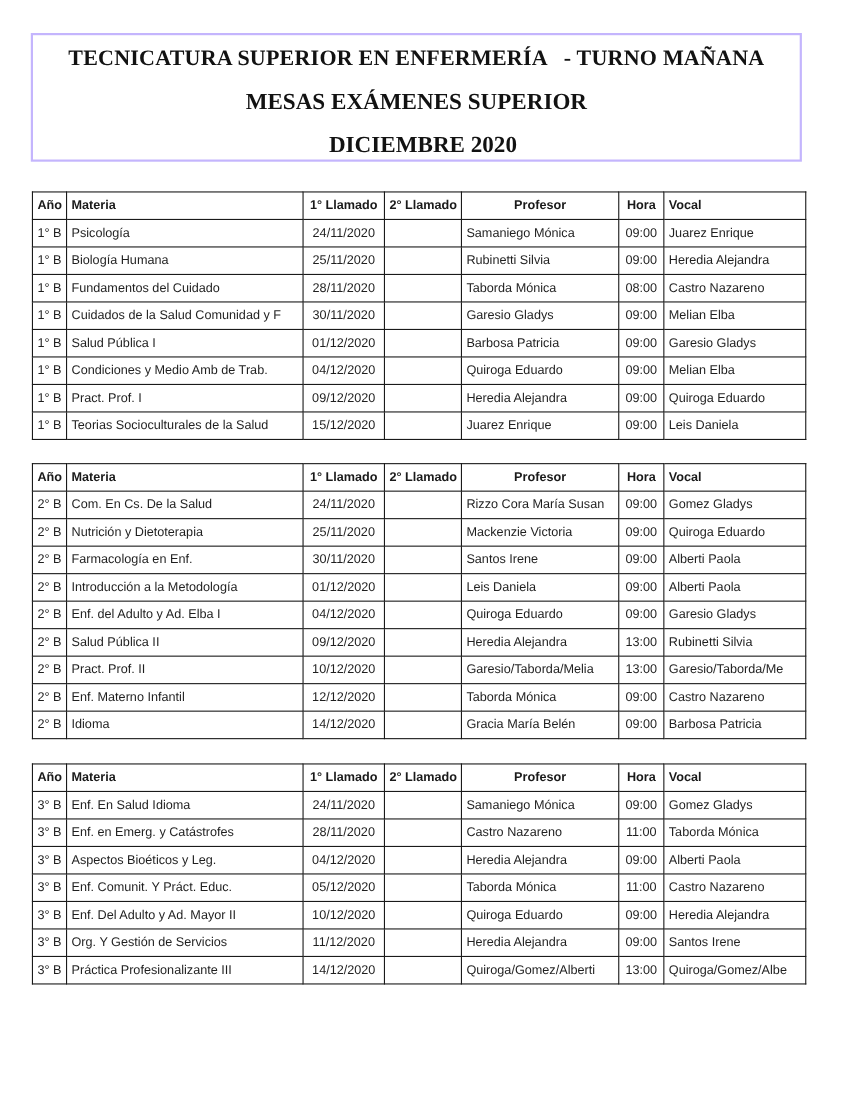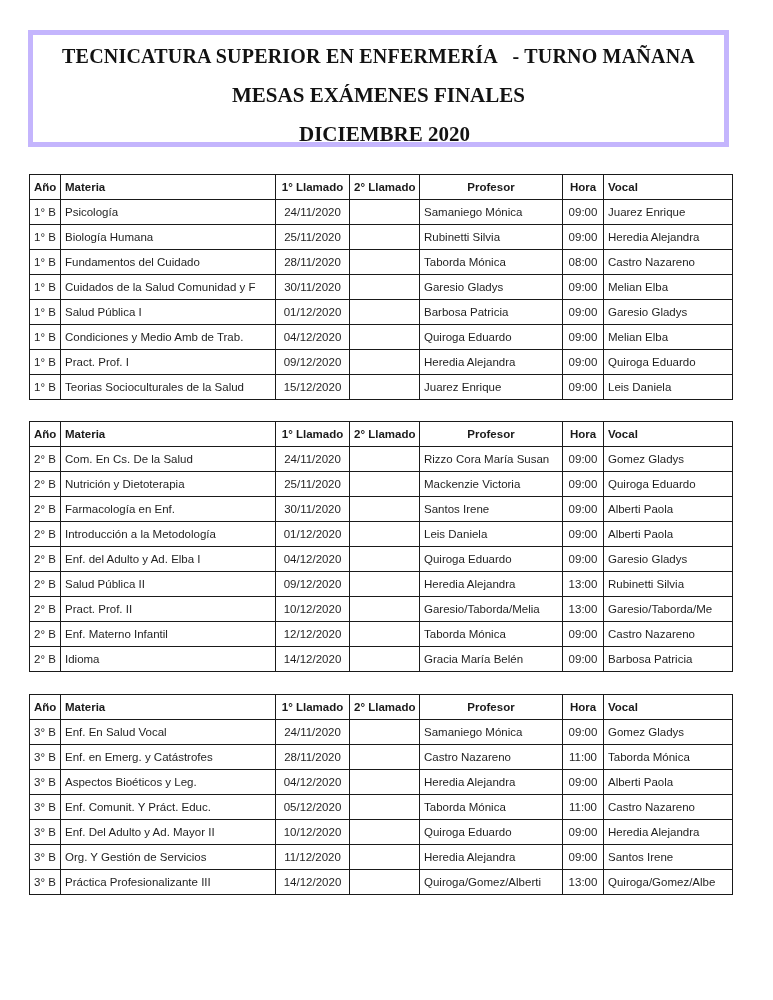--- a/index.html
+++ b/index.html
@@ -15,21 +15,21 @@
     font-family: "Liberation Sans", sans-serif;
     color: #1f1f1f;
     overflow: hidden;
   }
   
   .title-box {
     box-sizing: border-box;
     margin: 30px 0 0 28px;
     width: 701px;
     height: 117px;
-    border: 5px solid #c4b5fd;
+    border: 2px solid #c4b5fd;
     background: #ffffff;
     text-align: center;
     padding-top: 2px;
   }
   .title-line {
     font-family: "Liberation Serif", serif;
     font-weight: bold;
     color: #121212;
     white-space: pre-wrap;
     line-height: 39px;
@@ -83,21 +83,21 @@
   .c6 { text-align: left;   }
   th.c4 { text-align: center; }
 </style>
 </head>
 <body>
 
 <div class="page">
 
   <div class="title-box">
     <div class="title-line l1">TECNICATURA SUPERIOR EN ENFERMERÍA   - TURNO MAÑANA</div>
-    <div class="title-line l2">MESAS EXÁMENES FINALES</div>
+    <div class="title-line l2">MESAS EXÁMENES SUPERIOR</div>
     <div class="title-line l3">DICIEMBRE 2020</div>
   </div>
 
   <table class="exam-table t1">
     <colgroup>
       <col class="w0">
         <col class="w1">
         <col class="w2">
         <col class="w3">
         <col class="w4">
@@ -314,21 +314,21 @@
         <th class="c2">1° Llamado</th>
         <th class="c3">2° Llamado</th>
         <th class="c4">Profesor</th>
         <th class="c5">Hora</th>
         <th class="c6">Vocal</th>
       </tr>
     </thead>
     <tbody>
         <tr>
           <td class="c0">3° B</td>
-          <td class="c1">Enf. En Salud Vocal</td>
+          <td class="c1">Enf. En Salud Idioma</td>
           <td class="c2">24/11/2020</td>
           <td class="c3"></td>
           <td class="c4">Samaniego Mónica</td>
           <td class="c5">09:00</td>
           <td class="c6">Gomez Gladys</td>
         </tr>
         <tr>
           <td class="c0">3° B</td>
           <td class="c1">Enf. en Emerg. y Catástrofes</td>
           <td class="c2">28/11/2020</td>

